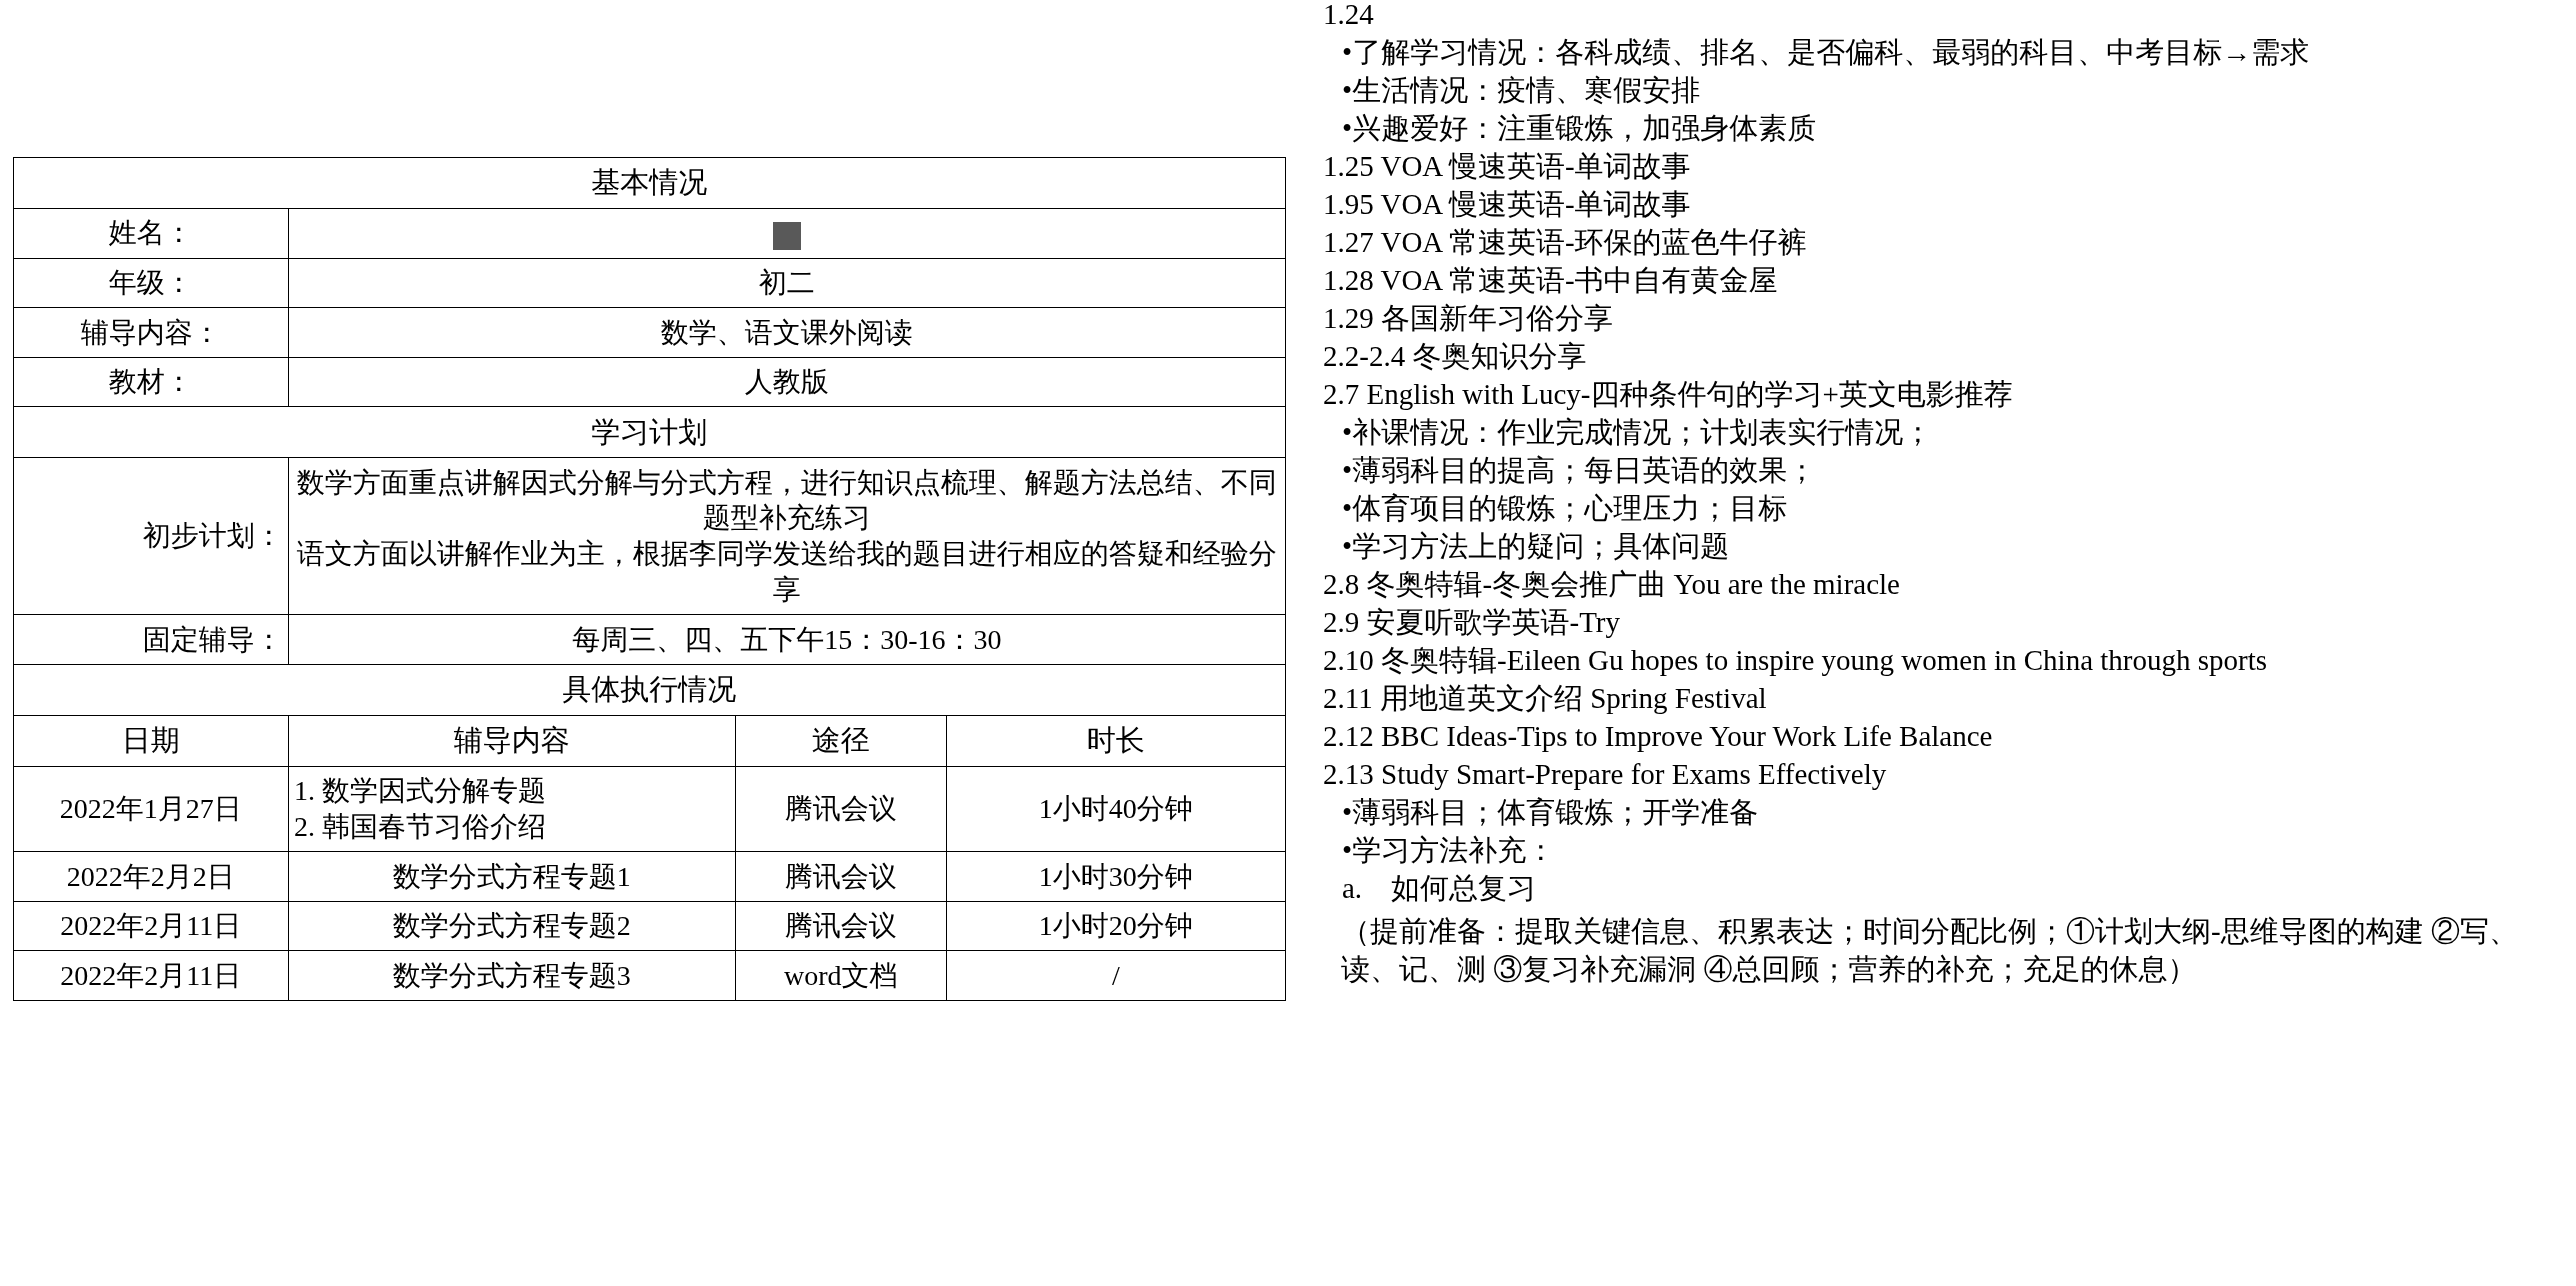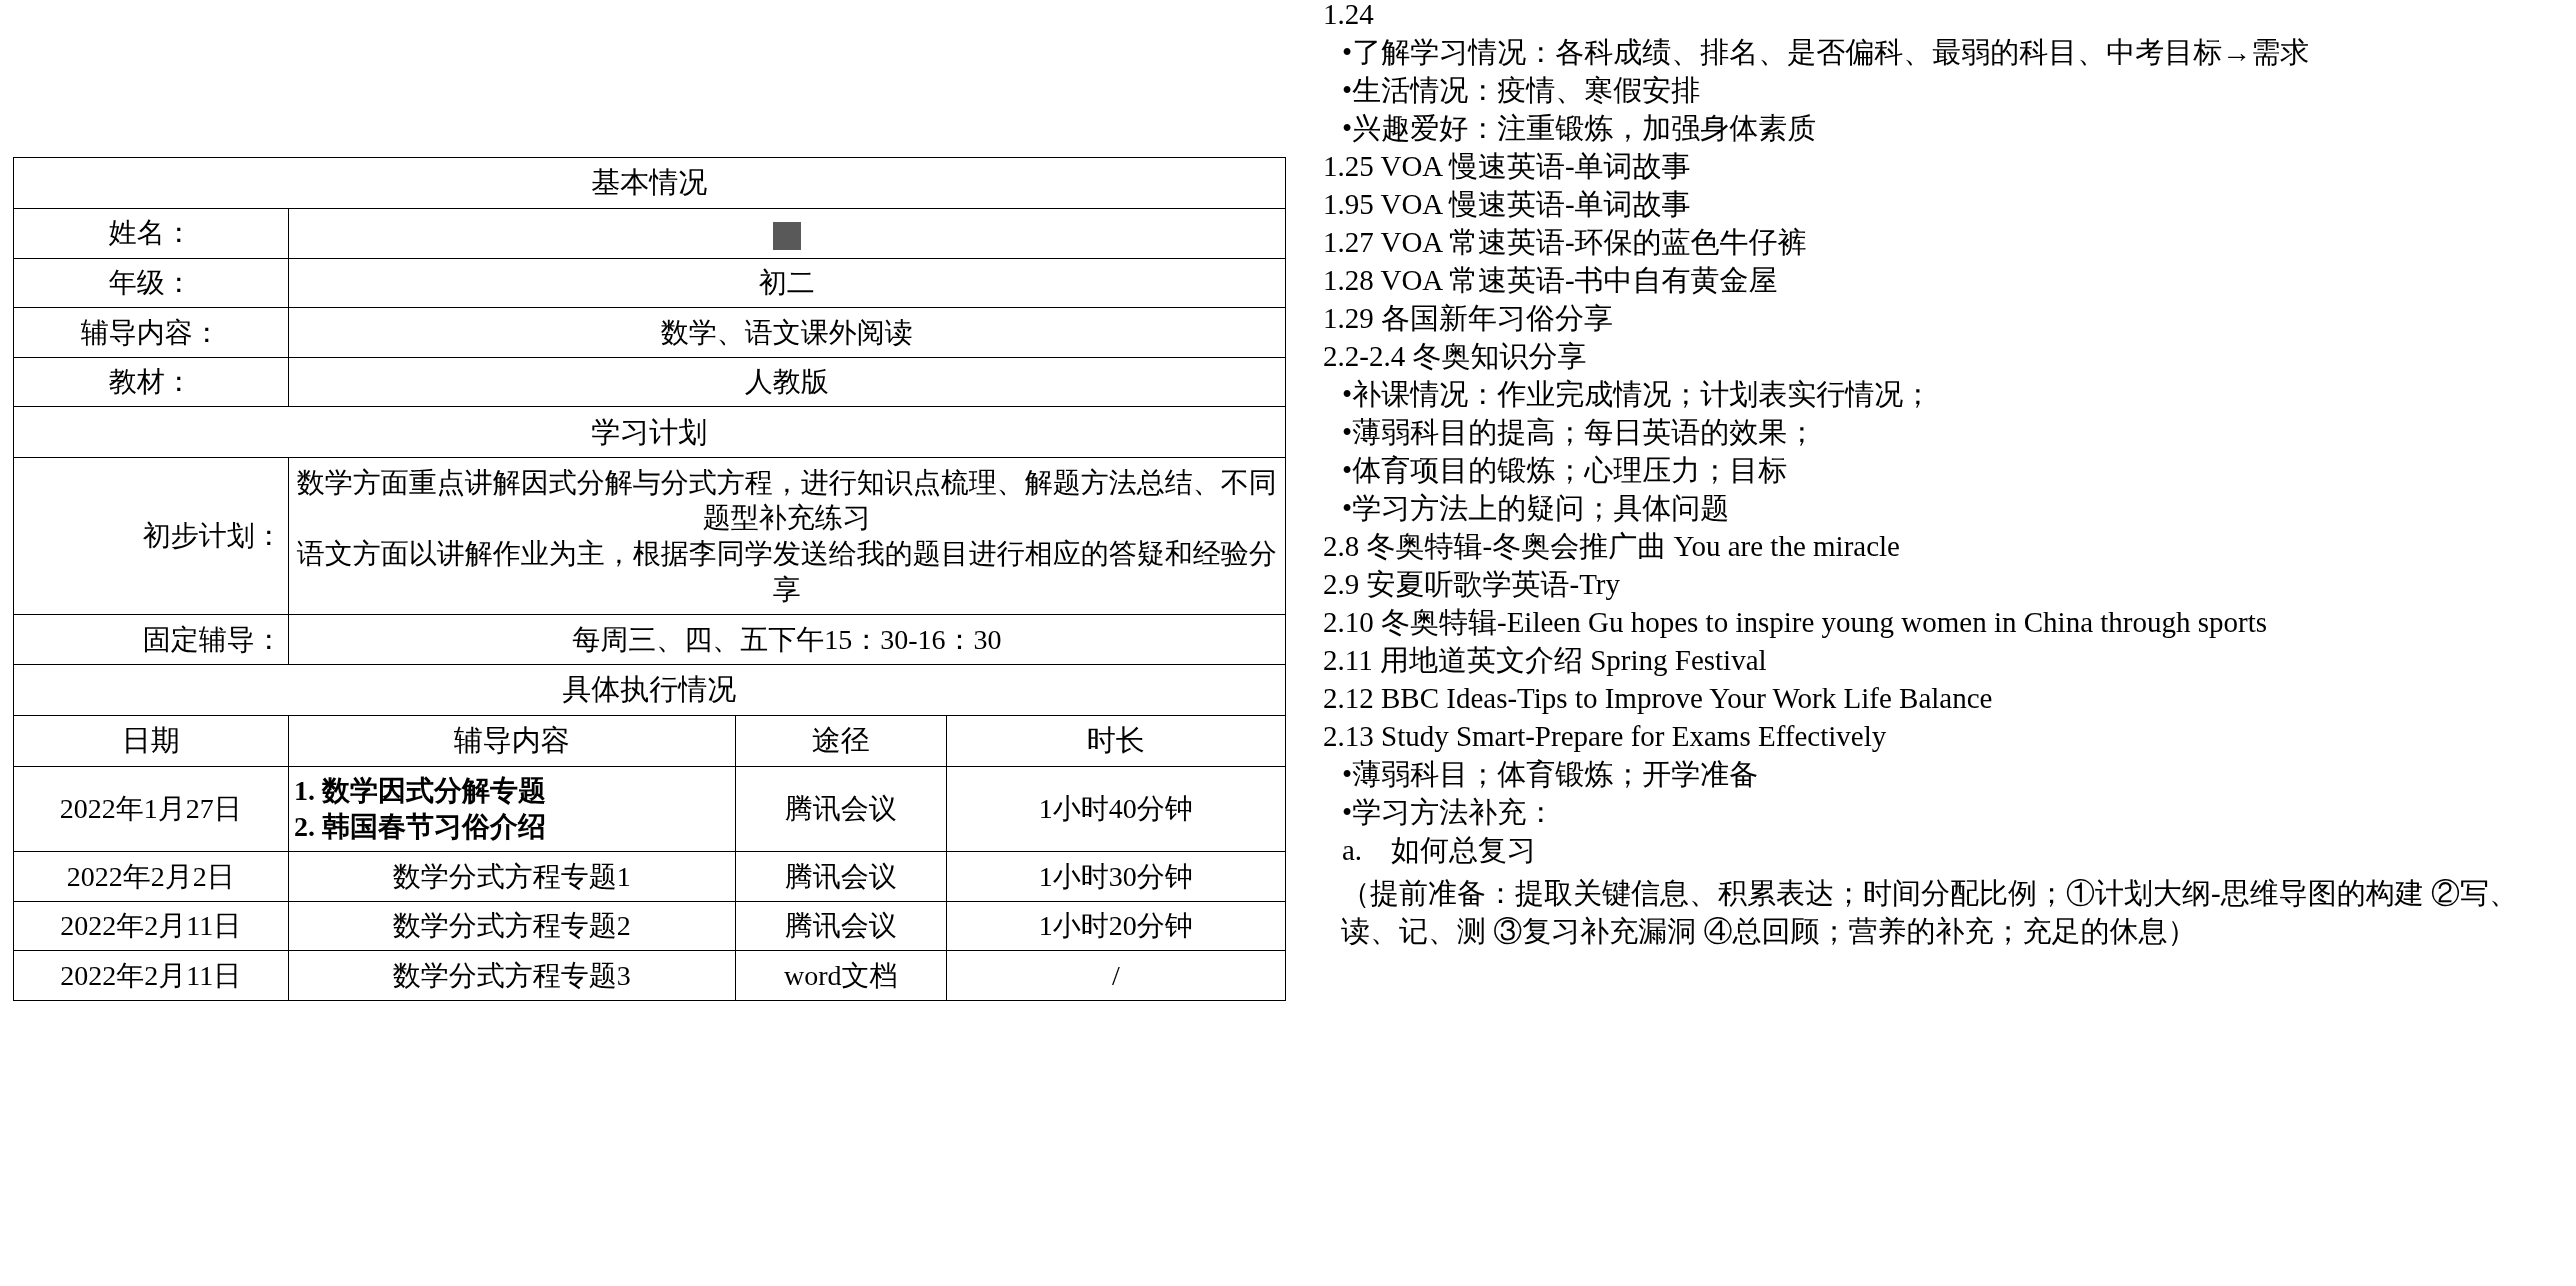--- a/index.html
+++ b/index.html
@@ -72,21 +72,20 @@
     padding: 9px 5.1px;
   }
   .col-date   { width: 275px; }
   .col-cont   { width: 447px; }
   .col-way    { width: 211px; }
   .col-dur    { width: 339px; }
   .cell-multi {
     text-align: left;
     padding-left: 70px;
     line-height: 1.38;
-    font-weight: bold;
   }
 
   
   .right-pane {
     position: absolute;
     left: 1323px;
     top: 0px;
     width: 1239px;
     font-size: 29px;
     line-height: 1.0;
@@ -208,20 +207,21 @@
     <div class="note-line">1.24</div>
     <div class="note-line bullet">•了解学习情况：各科成绩、排名、是否偏科、最弱的科目、中考目标→需求</div>
     <div class="note-line bullet">•生活情况：疫情、寒假安排</div>
     <div class="note-line bullet">•兴趣爱好：注重锻炼，加强身体素质</div>
     <div class="note-line">1.25 VOA 慢速英语-单词故事</div>
     <div class="note-line">1.95 VOA 慢速英语-单词故事</div>
     <div class="note-line">1.27 VOA 常速英语-环保的蓝色牛仔裤</div>
     <div class="note-line">1.28 VOA 常速英语-书中自有黄金屋</div>
     <div class="note-line">1.29 各国新年习俗分享</div>
     <div class="note-line">2.2-2.4 冬奥知识分享</div>
+    <div class="note-line">2.7 English with Lucy-四种条件句的学习+英文电影推荐</div>
     <div class="note-line bullet">•补课情况：作业完成情况；计划表实行情况；</div>
     <div class="note-line bullet">•薄弱科目的提高；每日英语的效果；</div>
     <div class="note-line bullet">•体育项目的锻炼；心理压力；目标</div>
     <div class="note-line bullet">•学习方法上的疑问；具体问题</div>
     <div class="note-line">2.8 冬奥特辑-冬奥会推广曲 You are the miracle</div>
     <div class="note-line">2.9 安夏听歌学英语-Try</div>
     <div class="note-line">2.10 冬奥特辑-Eileen Gu hopes to inspire young women in China through sports</div>
     <div class="note-line">2.11 用地道英文介绍 Spring Festival</div>
     <div class="note-line">2.12 BBC Ideas-Tips to Improve Your Work Life Balance</div>
     <div class="note-line">2.13 Study Smart-Prepare for Exams Effectively</div>

